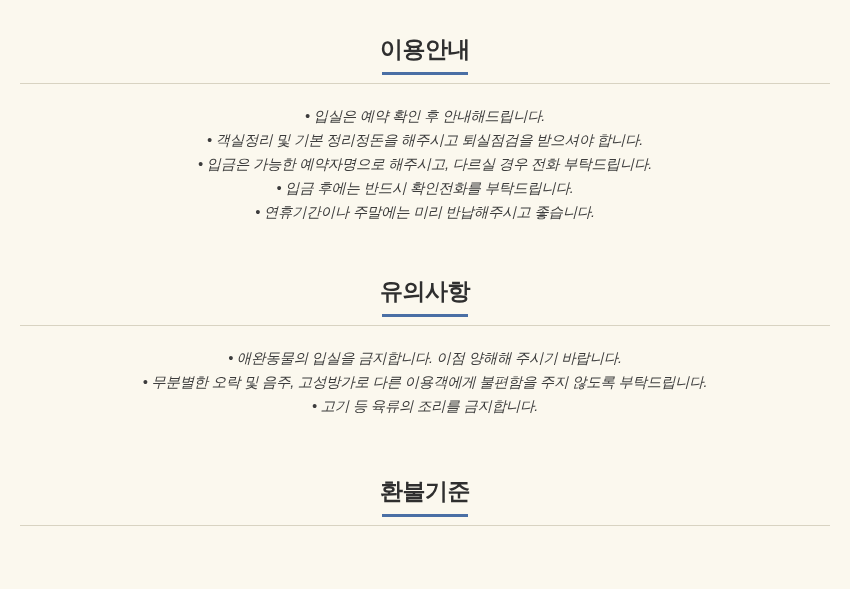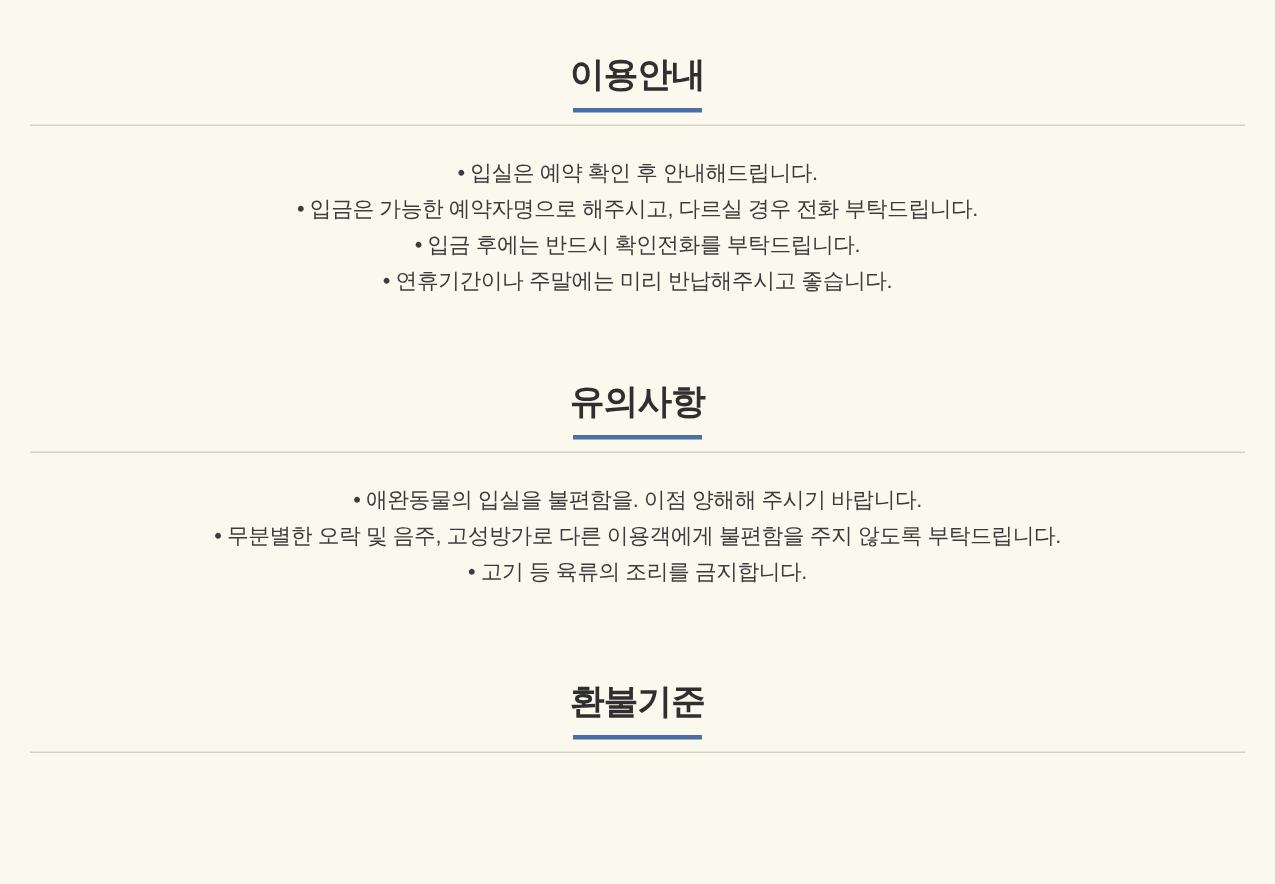--- a/index.html
+++ b/index.html
@@ -40,20 +40,21 @@
   }
   .divider {
     width: 810px;
     height: 1px;
     background: #d8d3c2;
     margin: 8px auto 0 auto;
   }
   .lines {
     margin-top: 20px;
     text-align: center;
+    font-style: italic;
   }
   .line {
     font-size: 14.5px;
     line-height: 22px;
     color: #3c3c3c;
     letter-spacing: -0.3px;
     padding: 1px 0;
   }
   .sec1 { padding-top: 34px; }
   .sec2 { padding-top: 52px; }
@@ -63,32 +64,33 @@
 <body>
 
 <div class="page">
 
   <div class="section sec1">
     <div class="section-title">이용안내</div>
     <div class="title-underline"></div>
     <div class="divider"></div>
     <div class="lines">
       <div class="line">• 입실은 예약 확인 후 안내해드립니다.</div>
+      <div class="line">• 객실정리 및 기본 정리정돈을 해주시고 퇴실점검을 받으셔야 합니다.</div>
       <div class="line">• 입금은 가능한 예약자명으로 해주시고, 다르실 경우 전화 부탁드립니다.</div>
       <div class="line">• 입금 후에는 반드시 확인전화를 부탁드립니다.</div>
       <div class="line">• 연휴기간이나 주말에는 미리 반납해주시고 좋습니다.</div>
     </div>
   </div>
 
   <div class="section sec2">
     <div class="section-title">유의사항</div>
     <div class="title-underline"></div>
     <div class="divider"></div>
     <div class="lines">
-      <div class="line">• 애완동물의 입실을 불편함을. 이점 양해해 주시기 바랍니다.</div>
+      <div class="line">• 애완동물의 입실을 금지합니다. 이점 양해해 주시기 바랍니다.</div>
       <div class="line">• 무분별한 오락 및 음주, 고성방가로 다른 이용객에게 불편함을 주지 않도록 부탁드립니다.</div>
       <div class="line">• 고기 등 육류의 조리를 금지합니다.</div>
     </div>
   </div>
 
   <div class="section sec3">
     <div class="section-title">환불기준</div>
     <div class="title-underline"></div>
     <div class="divider"></div>
 

